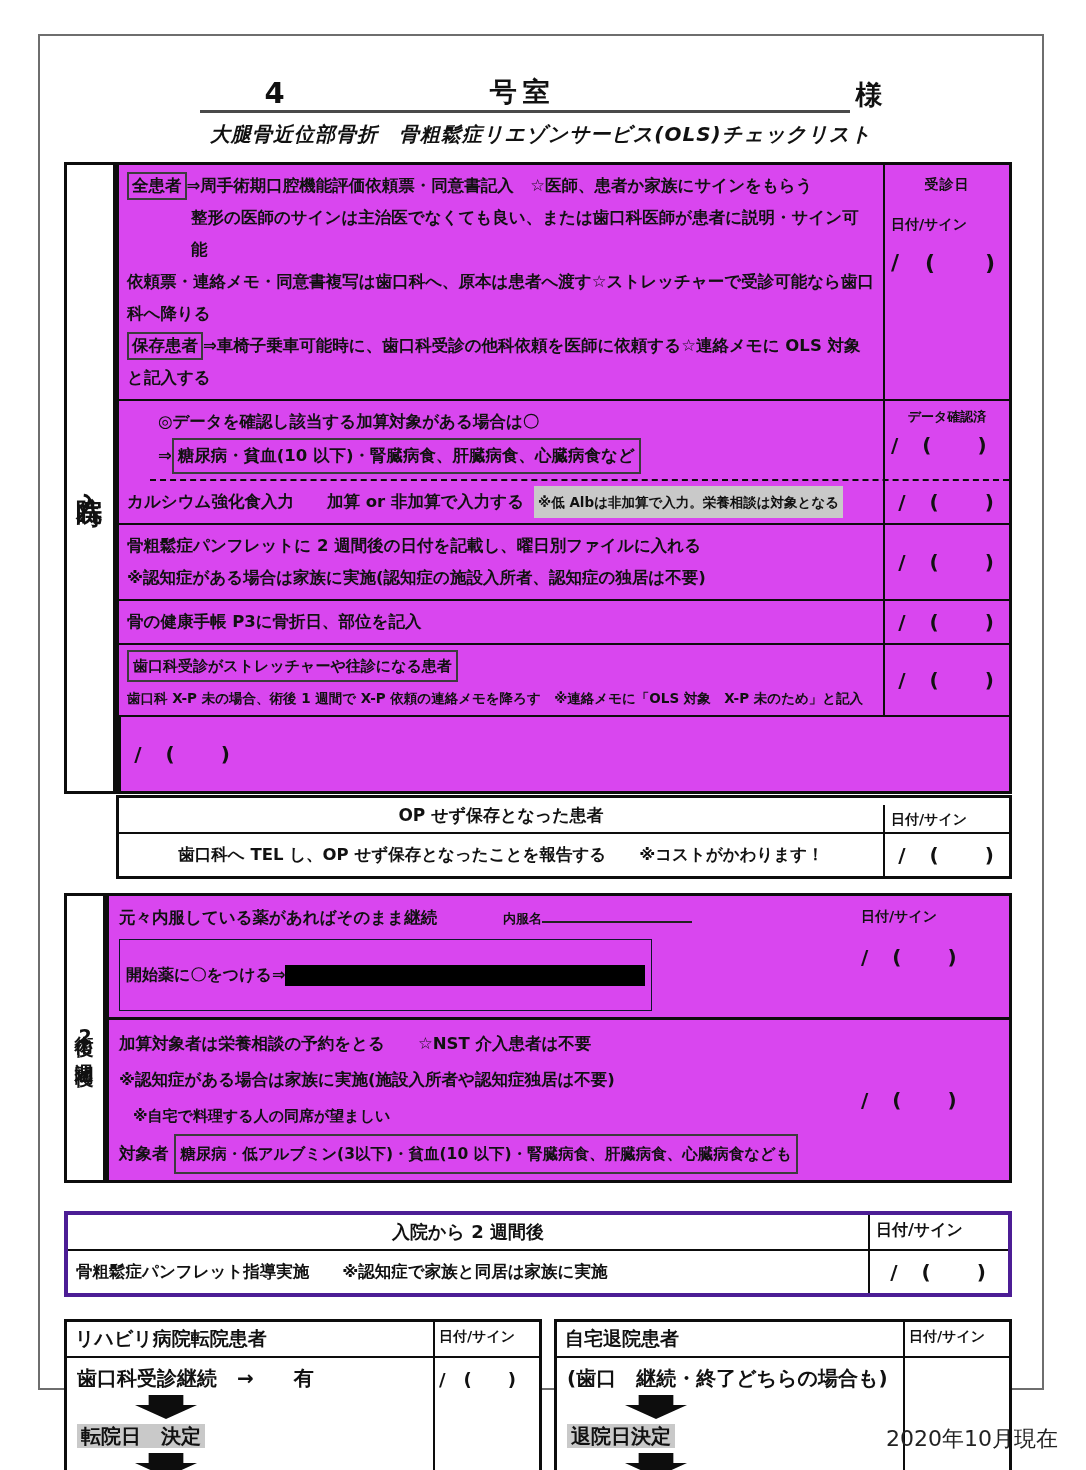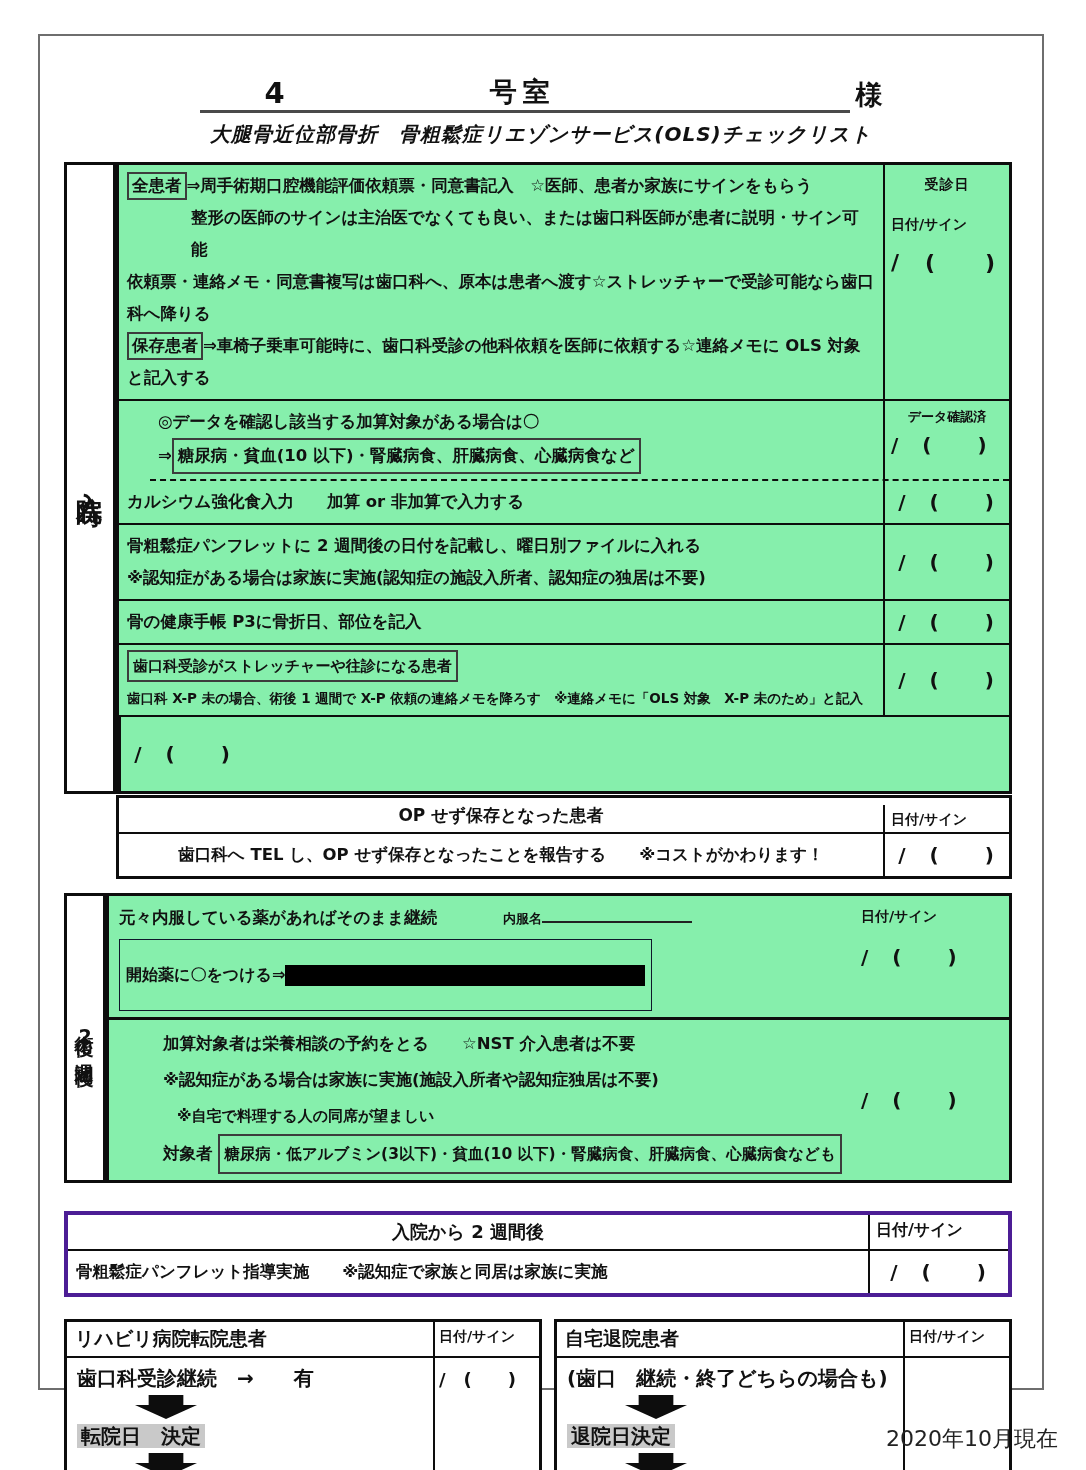--- a/index.html
+++ b/index.html
@@ -12,21 +12,21 @@
   .u-span{display:inline-flex;width:650px;border-bottom:3px solid #4a4a4a;align-items:flex-end;}
   .room-number{margin-left:65px;font-size:29px;}
   .room-unit{margin-left:205px;letter-spacing:6px;}
   .honorific{margin-left:6px;}
   .subtitle{text-align:center;font-weight:bold;font-style:italic;font-size:20px;margin-top:8px;letter-spacing:1px;}
 
   
   .sec{margin-left:24px;width:948px;box-sizing:border-box;}
   .side-label{width:52px;border:3px solid #0d0d0d;box-sizing:border-box;display:flex;align-items:center;justify-content:center;
               writing-mode:vertical-rl;text-orientation:upright;font-weight:bold;letter-spacing:5px;background:#fff;}
-  .tbl{flex:1;border:3px solid #0d0d0d;box-sizing:border-box;background:#86efac;}
+  .tbl{flex:1;border:3px solid #0d0d0d;box-sizing:border-box;background:#d946ef;}
   .row{display:flex;border-bottom:2px solid #0d0d0d;box-sizing:border-box;}
   .row:last-child{border-bottom:none;}
   .row.dashed{border-bottom:2px dashed #0d0d0d;margin-left:31px;}
   .cell-main{flex:1;padding:5px 8px;box-sizing:border-box;}
   .cell-sign{width:126px;border-left:2px solid #0d0d0d;box-sizing:border-box;padding:3px 6px;}
   .t16{font-size:16.5px;line-height:32px;font-weight:bold;}
   .t15{font-size:15px;line-height:28px;font-weight:bold;}
   .t13{font-size:13.5px;line-height:24px;font-weight:bold;}
   .sign-slot{font-size:20px;font-weight:bold;white-space:pre;letter-spacing:2px;}
   .tag-box{display:inline-block;border:2px solid #3c3c3c;padding:0 3px;line-height:24px;}
@@ -45,21 +45,21 @@
   .visit-top{font-size:14px;text-align:center;margin-top:8px;letter-spacing:1px;}
   .visit-mid{font-size:14px;margin-top:22px;}
   .visit-slash{font-size:22px;margin-top:14px;white-space:pre;letter-spacing:2px;}
   .dc-label{font-size:13px;font-weight:bold;text-align:center;margin-top:4px;}
   .sign-center{display:flex;align-items:center;justify-content:center;}
 
   
   .s2{display:flex;margin-top:14px;}
   .s2 .side-label{width:42px;font-size:19px;letter-spacing:2px;}
   .s2row{border-bottom:3px solid #0d0d0d;padding:6px 10px;box-sizing:border-box;display:flex;}
-  .s2row:last-child{border-bottom:none;margin-left:44px;}
+  .s2row:last-child{border-bottom:none;}
   .s2main{flex:1;}
   .s2sign{width:138px;display:flex;flex-direction:column;font-weight:bold;}
   .med-underline{display:inline-block;width:150px;border-bottom:2px solid #222;height:16px;}
   .start-box{display:inline-block;border:1px solid #0f172a;padding:19px 6px;margin-top:4px;}
   .redacted{display:inline-block;width:360px;height:21px;background:#000;vertical-align:middle;}
 
   
   .s3{margin-top:28px;border:4px solid #4c1d95;box-sizing:border-box;}
   .s3 .head-title{flex:1;text-align:center;font-weight:bold;font-size:18px;padding:5px 0;}
   .s3 .cell-sign{width:140px;}
@@ -124,20 +124,21 @@
             </div>
             <div class="cell-sign">
               <div class="dc-label">データ確認済</div>
               <div class="sign-slot" style="margin-top:6px;">/　(　　)</div>
             </div>
           </div>
 
           <div class="row" style="min-height:42px;">
             <div class="cell-main t16" style="display:flex;align-items:center;gap:10px;">
               <span>カルシウム強化食入力　　加算 or 非加算で入力する</span>
+              <span class="hl" style="font-size:13.5px;font-weight:bold;">※低 Albは非加算で入力。栄養相談は対象となる</span>
             </div>
             <div class="cell-sign sign-center">
                 <span class="sign-slot">/　(　　)</span>
               </div>
           </div>
 
           <div class="row" style="min-height:72px;">
             <div class="cell-main t16">
               <div>骨粗鬆症パンフレットに 2 週間後の日付を記載し、曜日別ファイルに入れる</div>
               <div>※認知症がある場合は家族に実施(認知症の施設入所者、認知症の独居は不要)</div>

